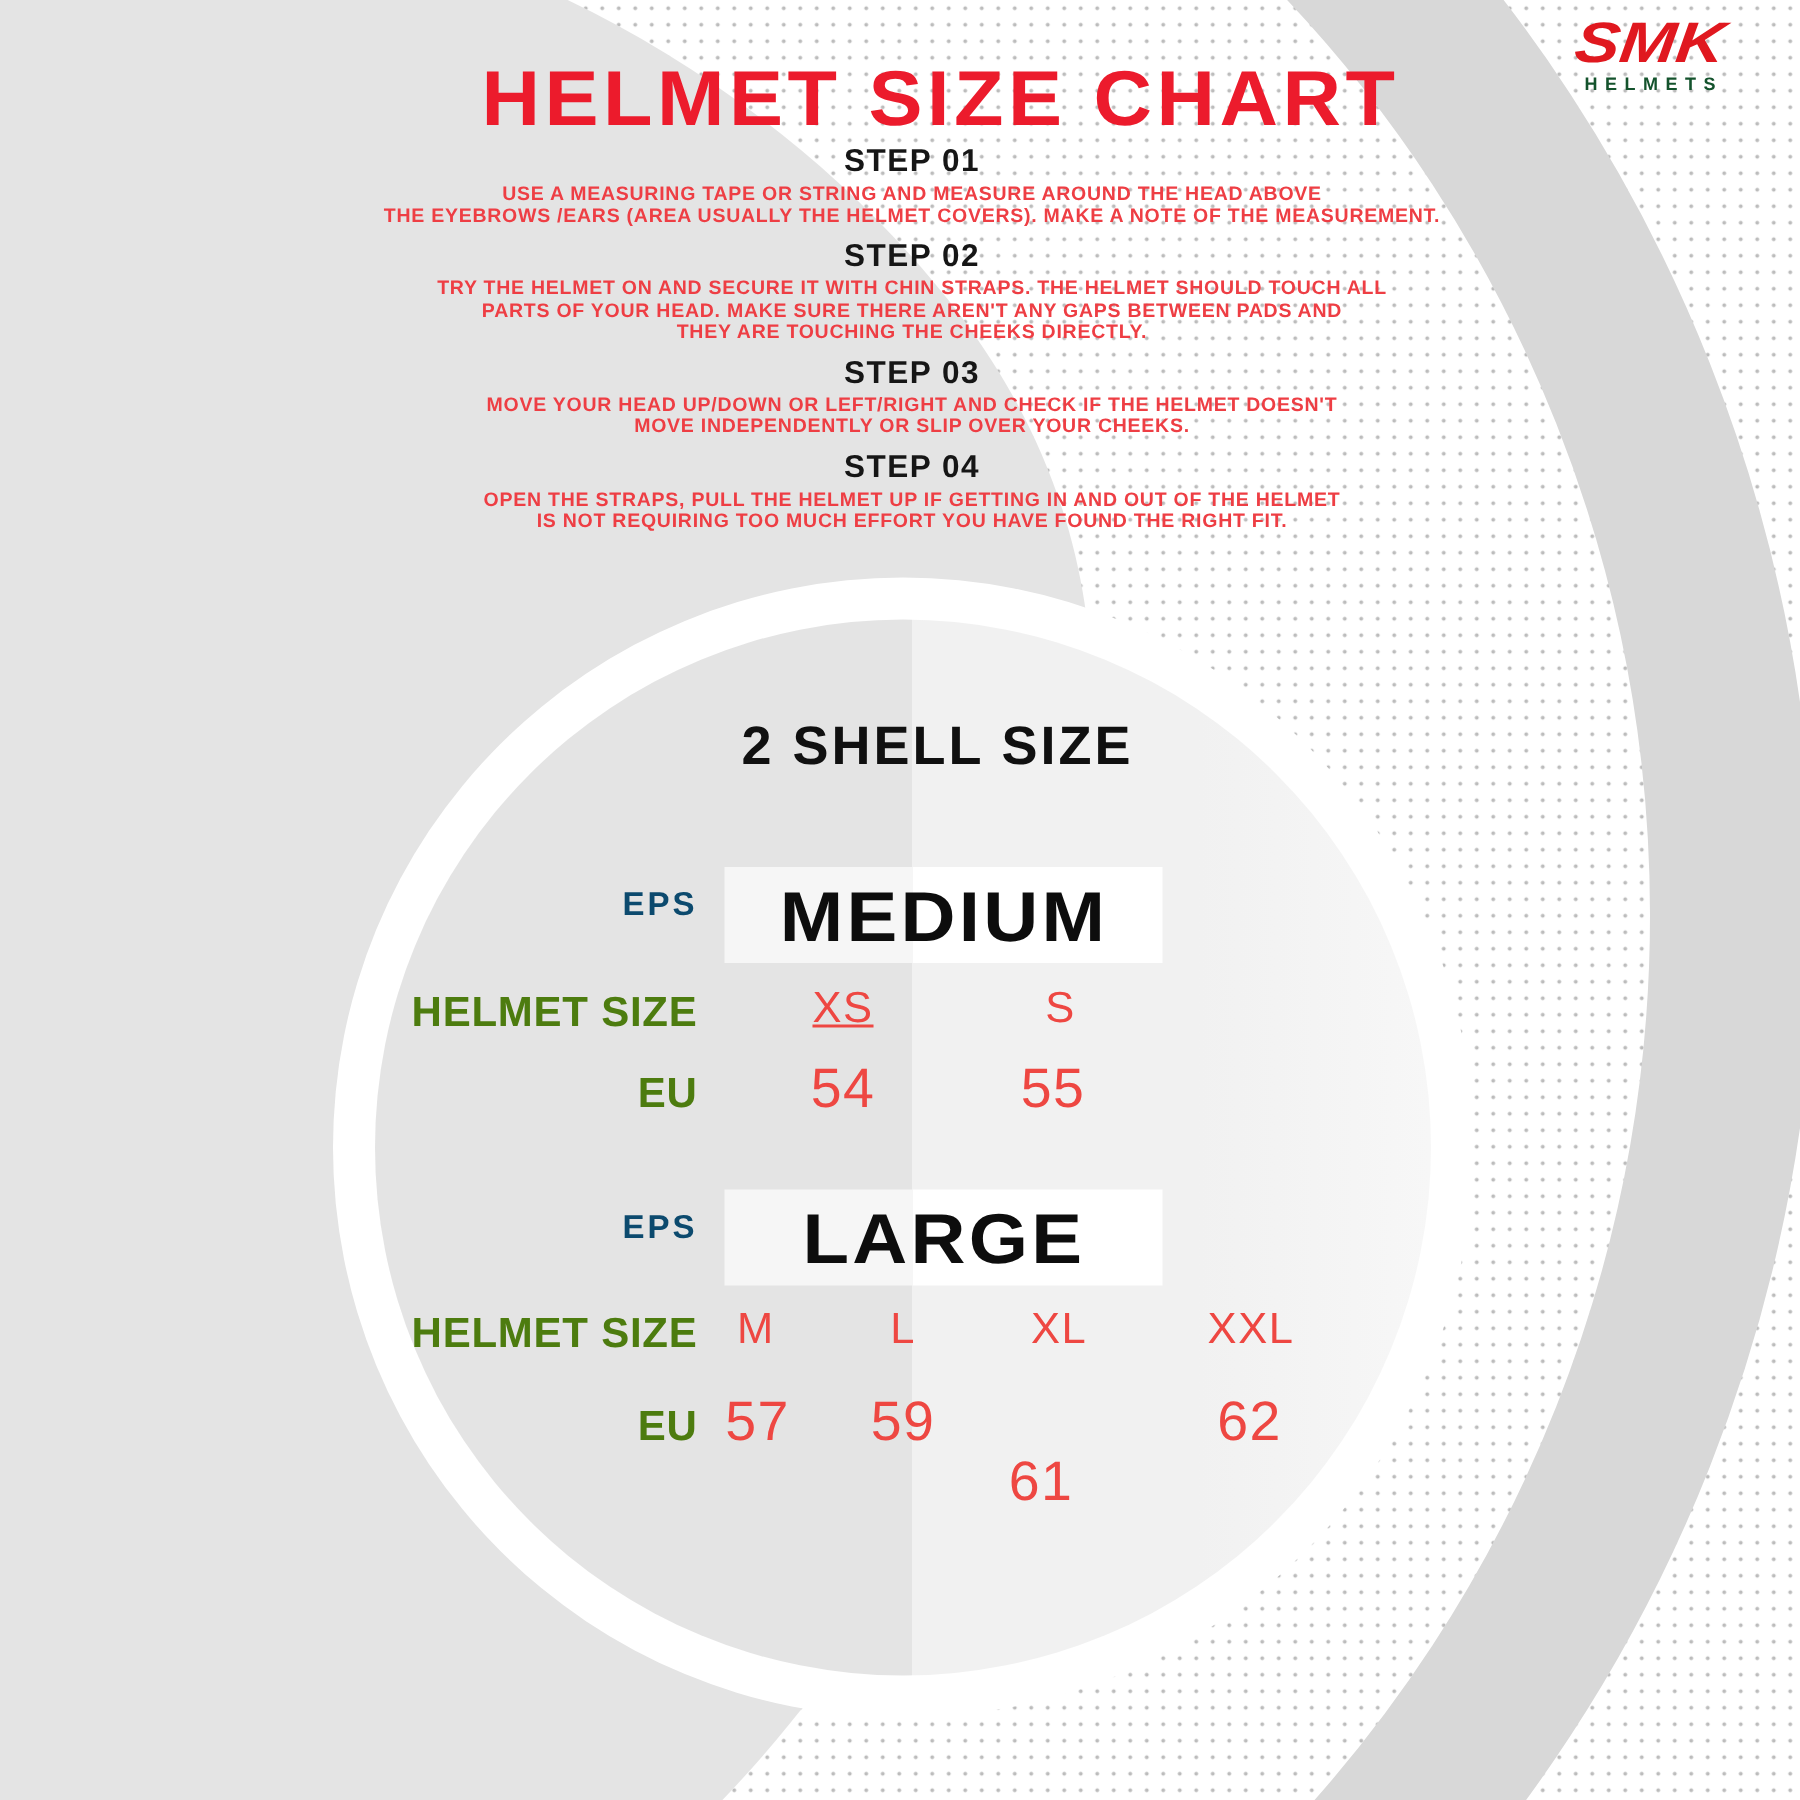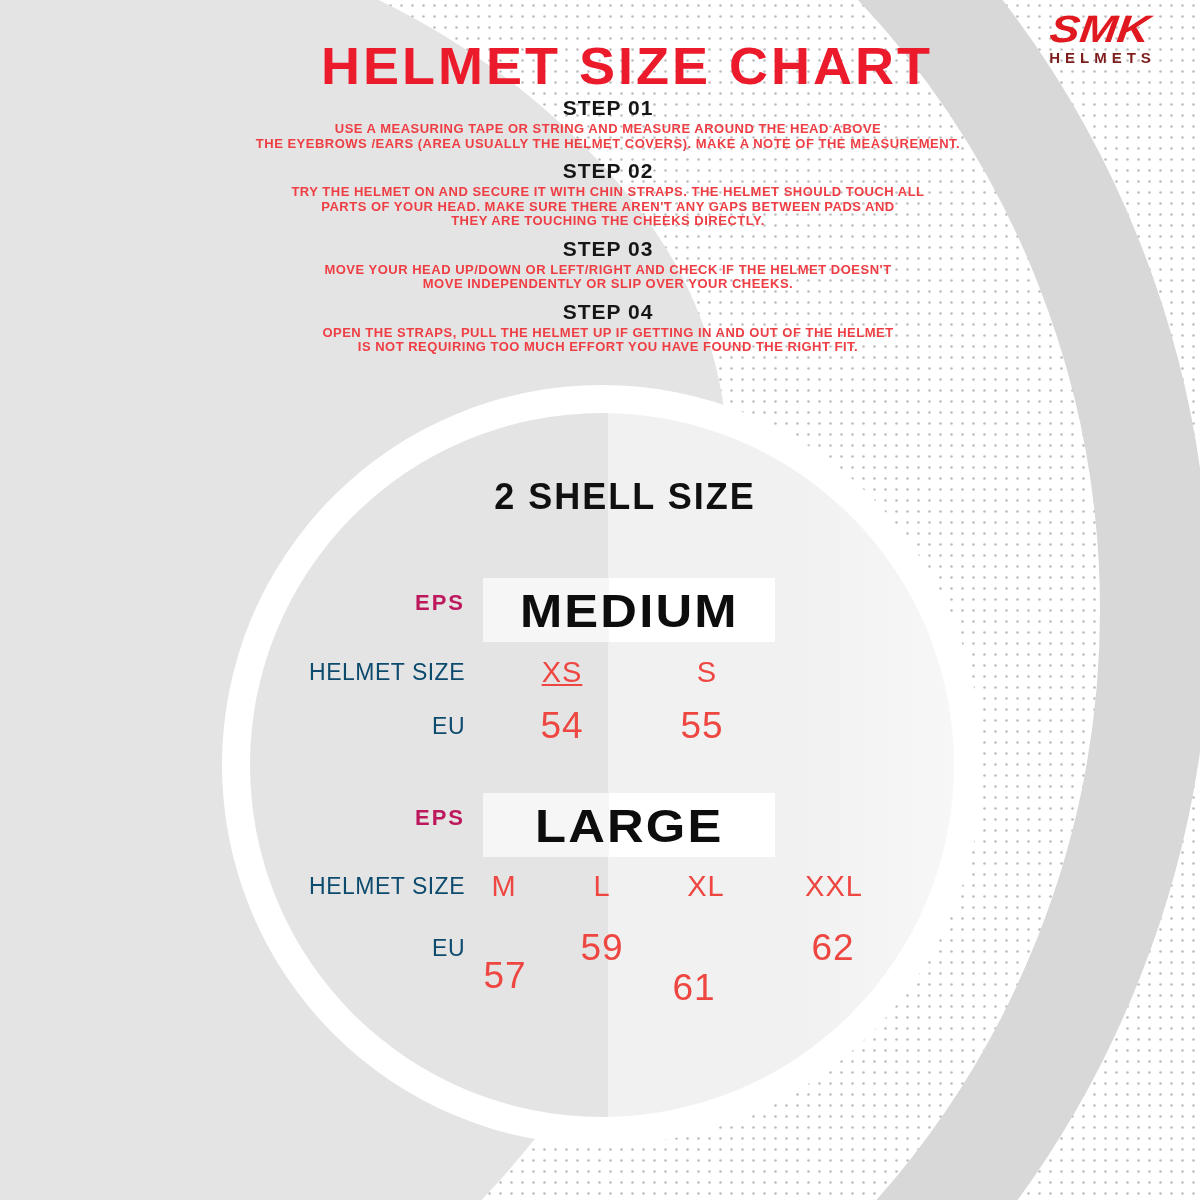--- a/index.html
+++ b/index.html
@@ -25,22 +25,22 @@
     font-size:54px;line-height:52px;font-weight:800;letter-spacing:3px;
     color:var(--title-red);transform:scale(1.0,0.96);
   }
   
   .brand{position:absolute;left:1015px;top:10px;width:170px;text-align:center;}
   .brand-smk{
     font-size:38px;line-height:38px;font-weight:900;font-style:italic;
     color:var(--brand-red);transform:scaleX(1.18) skewX(-6deg);
   }
   .brand-sub{
-    margin-top:1px;font-size:15px;font-weight:700;letter-spacing:5px;
-    color:#7f1d1d;text-indent:5px;
+    margin-top:1px;font-size:12px;font-weight:700;letter-spacing:5px;
+    color:#14532d;text-indent:5px;
   }
   
   .steps{position:absolute;left:8px;top:96px;width:1200px;text-align:center;}
   .step{margin-bottom:8px;}
   .step-h{
     font-size:21px;line-height:23px;font-weight:700;letter-spacing:1px;
     color:#161616;margin-bottom:3px;
   }
   .step-p{
     font-size:13px;line-height:14.5px;font-weight:700;letter-spacing:0.5px;
@@ -55,25 +55,25 @@
     position:absolute;width:292px;height:64px;
     background:linear-gradient(90deg,#f6f6f6 0 43%,#ffffff 43%);
     display:flex;align-items:center;justify-content:center;
   }
   .band-text{
     font-size:47px;font-weight:600;letter-spacing:2px;color:#0d0d0d;
     transform:scaleX(1.08);white-space:nowrap;
   }
   .eps-label{
     position:absolute;width:120px;text-align:right;
-    font-size:22px;font-weight:600;letter-spacing:2px;color:#be185d;
+    font-size:22px;font-weight:600;letter-spacing:2px;color:#0c4a6e;
   }
   .row-label{
     position:absolute;left:217px;width:248px;text-align:right;
-    font-size:23px;font-weight:400;letter-spacing:0.5px;color:#0c4a6e;
+    font-size:28px;font-weight:700;letter-spacing:0.5px;color:#4d7c0f;
   }
   .val{
     position:absolute;width:110px;text-align:center;line-height:40px;height:40px;
     font-weight:500;color:var(--value-red);letter-spacing:1px;white-space:nowrap;
   }
   .val.size{font-size:29px;}
   .val.eu{font-size:37px;}
 </style>
 </head>
 <body>
@@ -144,19 +144,19 @@
       <div class="eps-label" style="left: 345px; top: 805px;">EPS</div>
       <div class="band" style="left: 483px; top: 793px;">
         <div class="band-text">LARGE</div>
       </div>
       <div class="row-label" style="top: 873px;">HELMET SIZE</div>
       <div class="val size" style="left: 449px; top: 866px;">M</div>
       <div class="val size" style="left: 547px; top: 866px;">L</div>
       <div class="val size" style="left: 651px; top: 866px;">XL</div>
       <div class="val size" style="left: 779px; top: 866px;">XXL</div>
       <div class="row-label" style="top: 935px;">EU</div>
-      <div class="val eu" style="left: 450px; top: 928px; margin-top: 28px;">57</div>
+      <div class="val eu" style="left: 450px; top: 928px;">57</div>
       <div class="val eu" style="left: 547px; top: 928px;">59</div>
       <div class="val eu" style="left: 639px; top: 928px; margin-top: 40px;">61</div>
       <div class="val eu" style="left: 778px; top: 928px;">62</div>
     </div>
 
 </div>
 
 </body></html>

